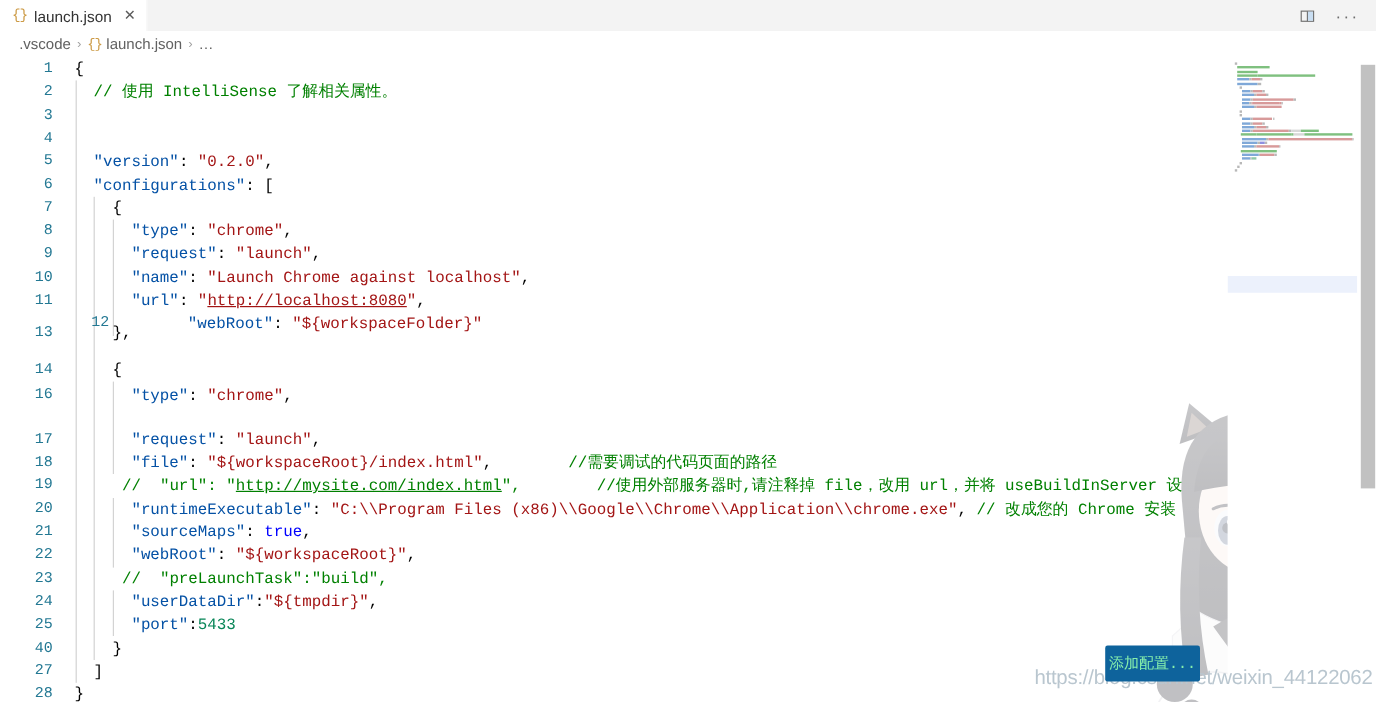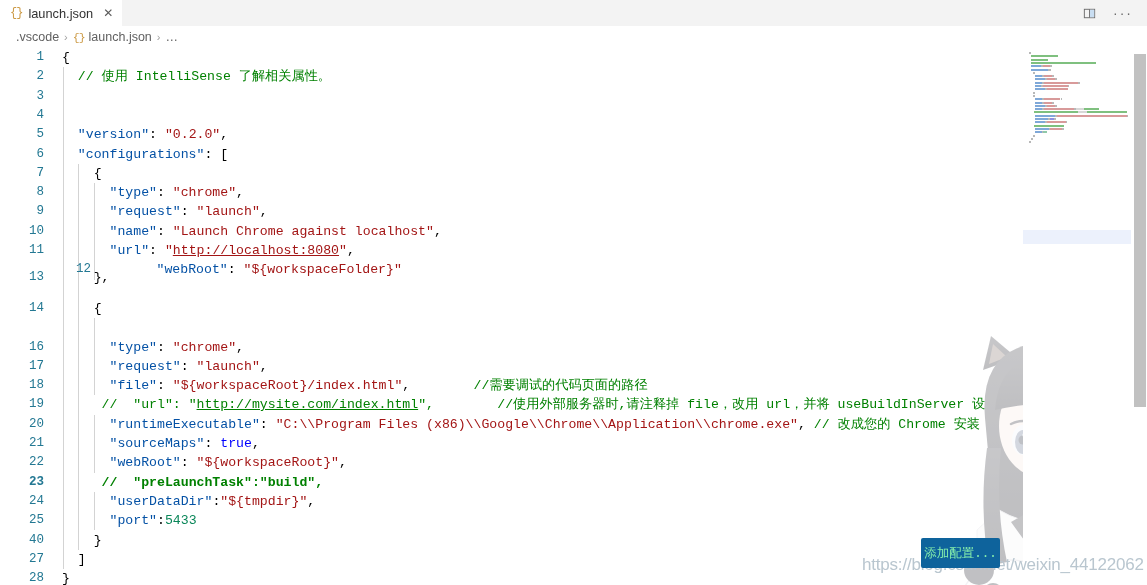--- a/index.html
+++ b/index.html
@@ -183,28 +183,28 @@
         <div class="line" style="top: 77.2px; position: absolute; left: 0px; right: 0px;"><span class="ln">5</span><span class="lc" style="left: 62px;"><span>  </span><span class="t-key">"version"</span><span class="t-punc">: </span><span class="t-str">"0.2.0"</span><span class="t-punc">,</span></span></div>
         <div class="line" style="top: 96.5px; position: absolute; left: 0px; right: 0px;"><span class="ln">6</span><span class="lc" style="left: 62px;"><span>  </span><span class="t-key">"configurations"</span><span class="t-punc">: [</span></span></div>
         <div class="line" style="top: 115.8px; position: absolute; left: 0px; right: 0px;"><span class="ln">7</span><span class="lc" style="left: 62px;"><span>    </span><span class="t-punc">{</span></span></div>
         <div class="line" style="top: 135.1px; position: absolute; left: 0px; right: 0px;"><span class="ln">8</span><span class="lc" style="left: 62px;"><span>      </span><span class="t-key">"type"</span><span class="t-punc">: </span><span class="t-str">"chrome"</span><span class="t-punc">,</span></span></div>
         <div class="line" style="top: 154.4px; position: absolute; left: 0px; right: 0px;"><span class="ln">9</span><span class="lc" style="left: 62px;"><span>      </span><span class="t-key">"request"</span><span class="t-punc">: </span><span class="t-str">"launch"</span><span class="t-punc">,</span></span></div>
         <div class="line" style="top: 173.7px; position: absolute; left: 0px; right: 0px;"><span class="ln">10</span><span class="lc" style="left: 62px;"><span>      </span><span class="t-key">"name"</span><span class="t-punc">: </span><span class="t-str">"Launch Chrome against localhost"</span><span class="t-punc">,</span></span></div>
         <div class="line" style="top: 193px; position: absolute; left: 0px; right: 0px;"><span class="ln">11</span><span class="lc" style="left: 62px;"><span>      </span><span class="t-key">"url"</span><span class="t-punc">: </span><span class="t-str">"</span><span class="t-link-s">http://localhost:8080</span><span class="t-str">"</span><span class="t-punc">,</span></span></div>
         <div class="line" style="top: 212.3px; position: absolute; left: 0px; right: 0px; margin-left: 47px;"><span class="ln">12</span><span class="lc" style="left: 62px;"><span>      </span><span class="t-key">"webRoot"</span><span class="t-punc">: </span><span class="t-str">"${workspaceFolder}"</span></span></div>
         <div class="line" style="top: 220px; position: absolute; left: 0px; right: 0px;"><span class="ln">13</span><span class="lc" style="left: 62px;"><span>    </span><span class="t-punc">},</span></span></div>
         <div class="line" style="top: 250.9px; position: absolute; left: 0px; right: 0px;"><span class="ln">14</span><span class="lc" style="left: 62px;"><span>    </span><span class="t-punc">{</span></span></div>
-        <div class="line" style="top: 290px; position: absolute; left: 0px; right: 0px; padding-left: 44px;"><span class="ln">16</span><span class="lc" style="left: 62px;"><span>      </span><span class="t-key">"type"</span><span class="t-punc">: </span><span class="t-str">"chrome"</span><span class="t-punc">,</span></span></div>
+        <div class="line" style="top: 272px; position: absolute; left: 0px; right: 0px; padding-left: 44px;"><span class="ln">16</span><span class="lc" style="left: 62px;"><span>      </span><span class="t-key">"type"</span><span class="t-punc">: </span><span class="t-str">"chrome"</span><span class="t-punc">,</span></span></div>
         <div class="line" style="top: 308.8px; position: absolute; left: 0px; right: 0px;"><span class="ln">17</span><span class="lc" style="left: 62px;"><span>      </span><span class="t-key">"request"</span><span class="t-punc">: </span><span class="t-str">"launch"</span><span class="t-punc">,</span></span></div>
         <div class="line" style="top: 328.1px; position: absolute; left: 0px; right: 0px;"><span class="ln">18</span><span class="lc" style="left: 62px;"><span>      </span><span class="t-key">"file"</span><span class="t-punc">: </span><span class="t-str">"${workspaceRoot}/index.html"</span><span class="t-punc">,</span><span class="t-plain">        </span><span class="t-cmt">//需要调试的代码页面的路径</span></span></div>
         <div class="line" style="top: 347.4px; position: absolute; left: 0px; right: 0px;"><span class="ln">19</span><span class="lc" style="left: 62px;"><span>     </span><span class="t-cmt">//  "url": "</span><span class="t-link">http://mysite.com/index.html</span><span class="t-cmt">",</span><span class="t-plain">        </span><span class="t-cmt">//使用外部服务器时,请注释掉 file，改用 url，并将 useBuildInServer 设</span></span></div>
         <div class="line" style="top: 366.7px; position: absolute; left: 0px; right: 0px;"><span class="ln">20</span><span class="lc" style="left: 62px;"><span>      </span><span class="t-key">"runtimeExecutable"</span><span class="t-punc">: </span><span class="t-str">"C:\\Program Files (x86)\\Google\\Chrome\\Application\\chrome.exe"</span><span class="t-punc">, </span><span class="t-cmt">// 改成您的 Chrome 安装</span></span></div>
         <div class="line" style="top: 386px; position: absolute; left: 0px; right: 0px;"><span class="ln">21</span><span class="lc" style="left: 62px;"><span>      </span><span class="t-key">"sourceMaps"</span><span class="t-punc">: </span><span class="t-bool">true</span><span class="t-punc">,</span></span></div>
         <div class="line" style="top: 405.3px; position: absolute; left: 0px; right: 0px;"><span class="ln">22</span><span class="lc" style="left: 62px;"><span>      </span><span class="t-key">"webRoot"</span><span class="t-punc">: </span><span class="t-str">"${workspaceRoot}"</span><span class="t-punc">,</span></span></div>
-        <div class="line" style="top: 424.6px; position: absolute; left: 0px; right: 0px; font-weight: bold;"><span class="ln">23</span><span class="lc" style="left: 62px;"><span>     </span><span class="t-cmt">//  "preLaunchTask":"build",</span></span></div>
+        <div class="line" style="top: 424.6px; position: absolute; left: 0px; right: 0px;"><span class="ln">23</span><span class="lc" style="left: 62px;"><span>     </span><span class="t-cmt">//  "preLaunchTask":"build",</span></span></div>
         <div class="line" style="top: 443.9px; position: absolute; left: 0px; right: 0px;"><span class="ln">24</span><span class="lc" style="left: 62px;"><span>      </span><span class="t-key">"userDataDir"</span><span class="t-punc">:</span><span class="t-str">"${tmpdir}"</span><span class="t-punc">,</span></span></div>
         <div class="line" style="top: 463.2px; position: absolute; left: 0px; right: 0px;"><span class="ln">25</span><span class="lc" style="left: 62px;"><span>      </span><span class="t-key">"port"</span><span class="t-punc">:</span><span class="t-num">5433</span></span></div>
         <div class="line" style="top: 482.5px; position: absolute; left: 0px; right: 0px;"><span class="ln">40</span><span class="lc" style="left: 62px;"><span>    </span><span class="t-punc">}</span></span></div>
         <div class="line" style="top: 501.8px; position: absolute; left: 0px; right: 0px;"><span class="ln">27</span><span class="lc" style="left: 62px;"><span>  </span><span class="t-punc">]</span></span></div>
         <div class="line" style="top: 521.1px; position: absolute; left: 0px; right: 0px;"><span class="ln">28</span><span class="lc" style="left: 62px;"><span></span><span class="t-punc">}</span></span></div>
       </div>
 
     <div class="char-overlay">
       <svg width="210" height="335" viewBox="0 0 210 335">
         <defs>

